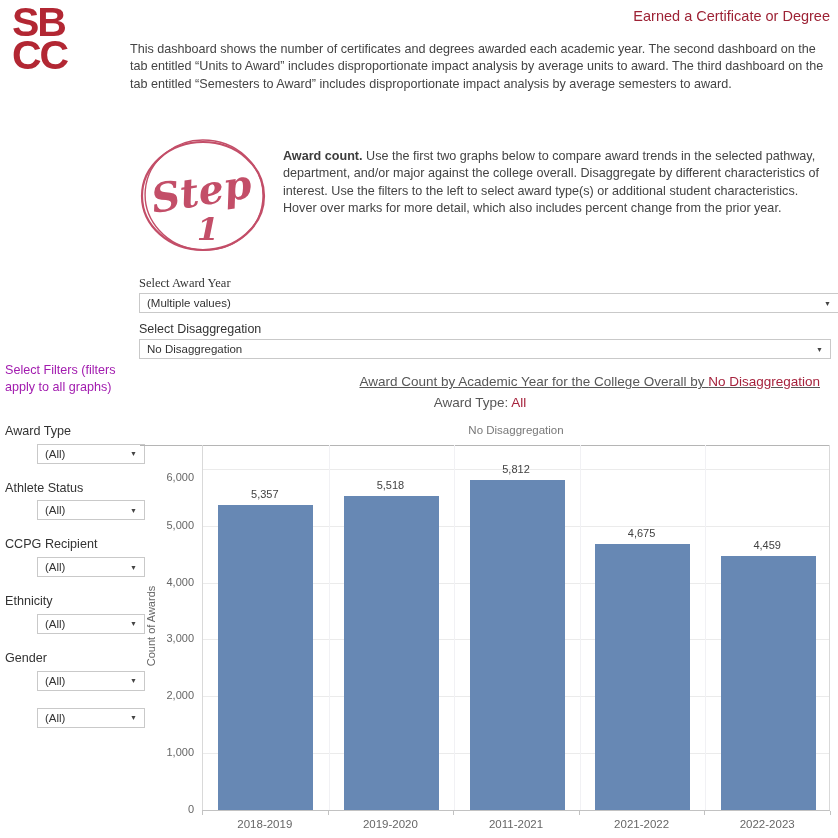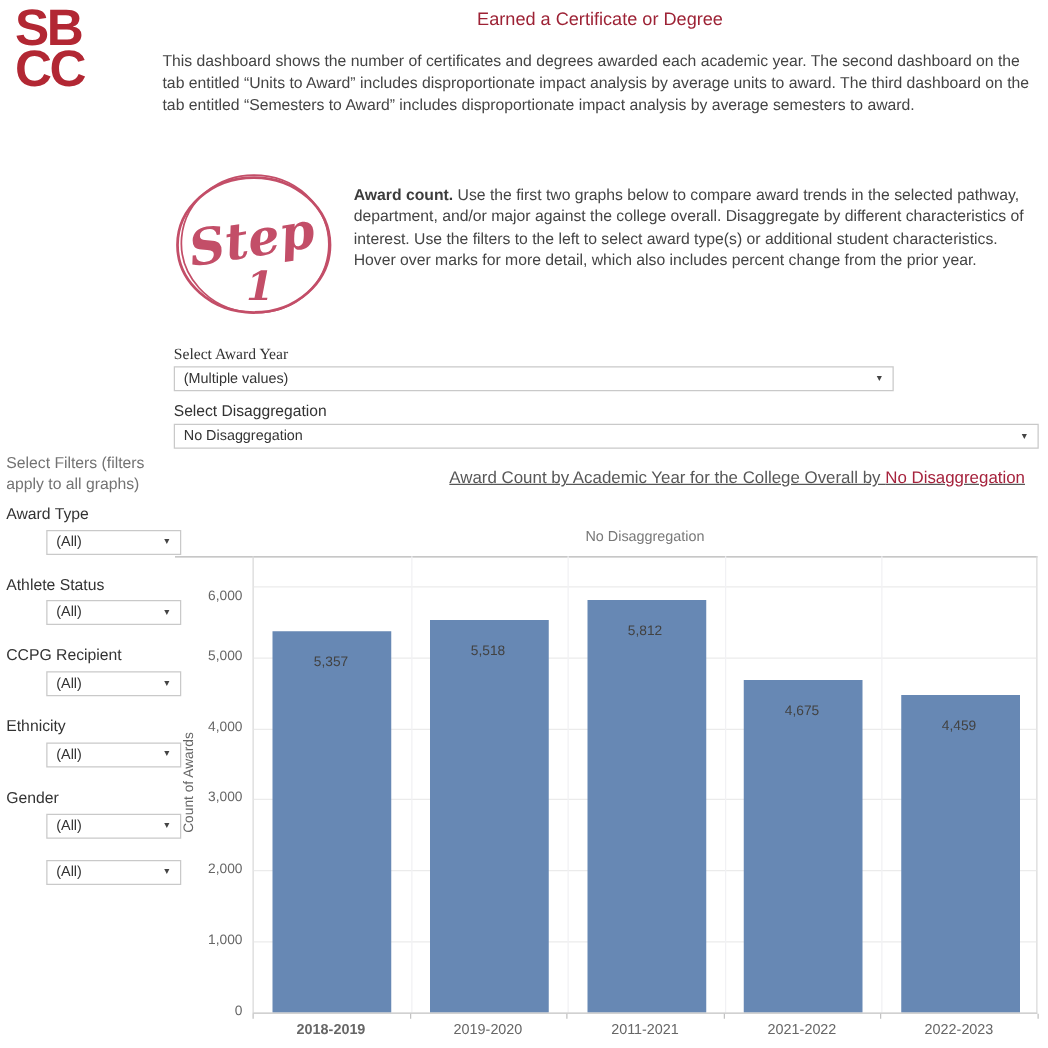--- a/index.html
+++ b/index.html
@@ -3,47 +3,47 @@
 <meta charset="utf-8">
 <style>
   * { margin:0; padding:0; box-sizing:border-box; }
   html,body { width:838px; height:838px; background:#ffffff; overflow:hidden;
               font-family:"Liberation Sans", sans-serif; color:#464646; }
   .abs { position:absolute; }
 
   
   .logo { left:12px; top:6px; color:#b22733; font-weight:bold; font-size:41px;
           line-height:0.81; letter-spacing:-2px; }
-  .main-title { left:130px; top:8px; width:700px; text-align:center;
+  .main-title { left:130px; top:8px; width:700px; text-align:right;
                 color:#9d2235; font-size:14.5px; }
   .description { left:130px; top:41px; width:701px; font-size:12.6px;
                  line-height:1.38; color:#444; }
 
   
   .step-badge { left:138px; top:138px; width:132px; height:116px; }
   .step-text { left:283px; top:148px; width:552px; font-size:12.6px;
                line-height:1.37; color:#444; }
   .step-text b { color:#3c3c3c; }
 
   
   .sel-label { font-size:12.5px; color:#333; }
   .dropdown { background:#fff; border:1px solid #c9c9c9; height:20px;
               display:flex; align-items:center; justify-content:space-between;
               padding:0 7px; cursor:pointer; }
   .dropdown .val { font-size:11.5px; color:#333; white-space:nowrap; overflow:hidden; }
   .caret { font-size:7px; color:#444; line-height:1; }
   #sel-year-label  { left:139px; top:276px;font-family:Liberation Serif, serif; }
-  #sel-year        { left:139px; top:293px; width:576px;text-align:center; }
+  #sel-year        { left:139px; top:293px; width:700px;text-align:center; }
   #sel-disagg-label{ left:139px; top:322px; }
   #sel-disagg      { left:139px; top:339px; width:692px; }
 
   
   .sidebar { left:5px; top:362px; width:112px; }
-  .sidebar-heading { color:#737373; font-size:12.6px; line-height:1.35;
-                     margin-bottom:8px; }
+  .sidebar-heading { color:#a21caf; font-size:12.6px; line-height:1.35;
+                     margin-bottom:28px; }
   .filter-group { margin-bottom:17px; }
   .filter-label { font-size:12.6px; color:#333; line-height:1.25; margin-bottom:4px; }
   .filter-group .dropdown { width:108px;margin-left:32px; }
 
   
   .chart { left:140px; top:372px; width:698px; height:466px; }
   .chart-title { position:absolute; left:0; top:2px; width:680px; text-align:right;
                  font-size:13.5px; color:#575757;text-decoration:underline; }
   .chart-subtitle { position:absolute; left:0; top:23px; width:680px; text-align:center;
                     font-size:13.5px; color:#575757; }
@@ -52,21 +52,21 @@
   .pane-header { position:absolute; left:62px; top:0; width:628px; height:21px;
                  text-align:center; font-size:11.5px; color:#787878; }
   .header-underline { position:absolute; left:0; top:21px; width:690px; height:1px;
                       background:#b5b5b5; }
   .pane { position:absolute; left:62px; top:21px; width:628px; height:365px;
           border-left:1px solid #d9d9d9; border-right:1px solid #d9d9d9; }
   .gridline { position:absolute; left:0; width:100%; height:1px; background:#ebebeb; }
   .col-divider { position:absolute; top:0; width:1px; height:100%; background:#f1f1f4; }
   .bar { position:absolute; bottom:0; cursor:pointer; }
   .bar-label { position:absolute; font-size:11px; color:#424242; transform:translateX(-50%);
-               white-space:nowrap;margin-top:36px; }
+               white-space:nowrap; }
   .ytick { position:absolute; left:0; width:54px; text-align:right; font-size:11px;
            color:#666; }
   .ylabel { position:absolute; left:-64px; top:196px; width:150px; text-align:center;
             font-size:11px; color:#666; transform:rotate(-90deg); }
   .baseline { position:absolute; left:62px; top:386px; width:628px; height:1px;
               background:#c2c2c2; }
   .xtick-mark { position:absolute; top:387px; width:1px; height:4px; background:#c2c2c2; }
   .xlabel { position:absolute; top:394px; font-size:11.5px; color:#666;
             transform:translateX(-50%); white-space:nowrap; }
 </style>
@@ -151,20 +151,21 @@
   <div class="filter-group">
     <div class="dropdown">
       <span class="val">(All)</span>
       <span class="caret">▼</span>
     </div>
   </div>
 </div>
 
 <div class="abs chart">
   <div class="chart-title"><span>Award Count by Academic Year for the College Overall by </span><span class="hl">No Disaggregation</span></div>
+  <div class="chart-subtitle"><span>Award Type: </span><span class="hl">All</span></div>
 
   <div class="chart-grid" id="chart-grid">
     <div class="ylabel">Count of Awards</div>
     <div class="pane-header">No Disaggregation</div>
     <div class="header-underline"></div>
     <div class="pane" id="pane">
         <div class="gridline" style="top: 308.146px;"></div>
         <div class="gridline" style="top: 251.293px;"></div>
         <div class="gridline" style="top: 194.439px;"></div>
         <div class="gridline" style="top: 137.586px;"></div>
@@ -182,21 +183,21 @@
       </div>
     <div class="baseline"></div>
   <div class="ytick" style="top: 379px;">0</div>
       <div class="ytick" style="top: 322.146px;">1,000</div>
       <div class="ytick" style="top: 265.293px;">2,000</div>
       <div class="ytick" style="top: 208.439px;">3,000</div>
       <div class="ytick" style="top: 151.586px;">4,000</div>
       <div class="ytick" style="top: 94.7321px;">5,000</div>
       <div class="ytick" style="top: 47px;">6,000</div>
       <div class="bar-label" style="left: 124.8px; top: 64px; text-align: center;">5,357</div>
-      <div class="xlabel" style="left: 124.8px; font-weight: bold;">2018-2019</div>
+      <div class="xlabel" style="left: 124.8px;">2018-2019</div>
       <div class="bar-label" style="left: 250.4px; top: 55px;">5,518</div>
       <div class="xlabel" style="left: 250.4px;">2019-2020</div>
       <div class="bar-label" style="left: 376px; top: 39px;">5,812</div>
       <div class="xlabel" style="left: 376px;">2011-2021</div>
       <div class="bar-label" style="left: 501.6px; top: 103px;">4,675</div>
       <div class="xlabel" style="left: 501.6px;">2021-2022</div>
       <div class="bar-label" style="left: 627.2px; top: 115px;">4,459</div>
       <div class="xlabel" style="left: 627.2px;">2022-2023</div>
       <div class="xtick-mark" style="left: 62px;"></div>
       <div class="xtick-mark" style="left: 188px;"></div>

